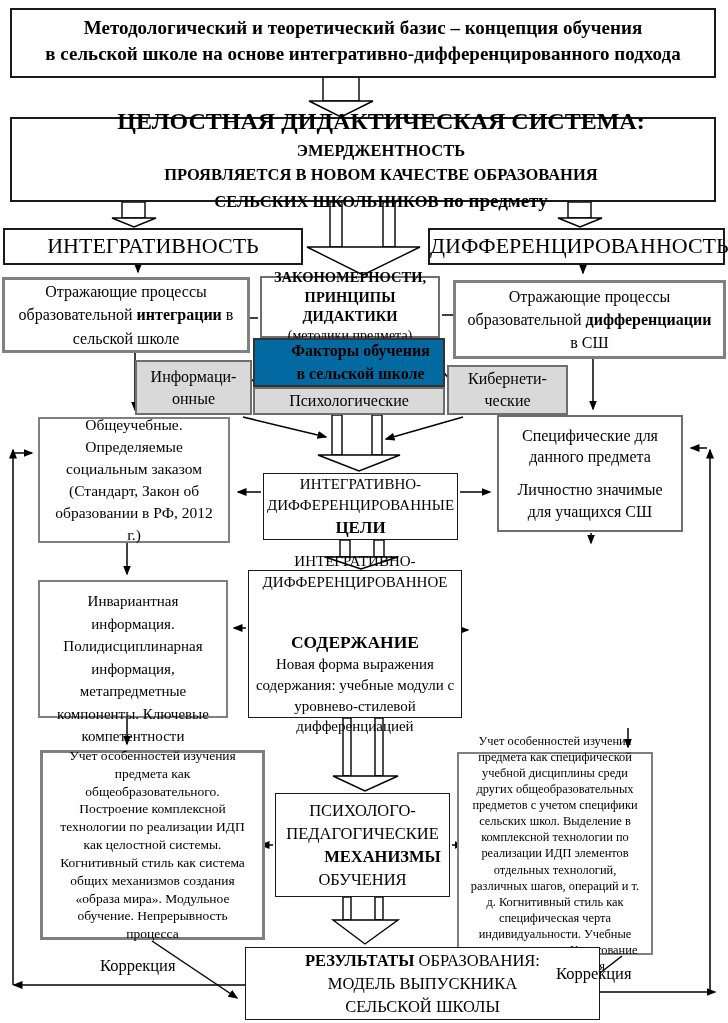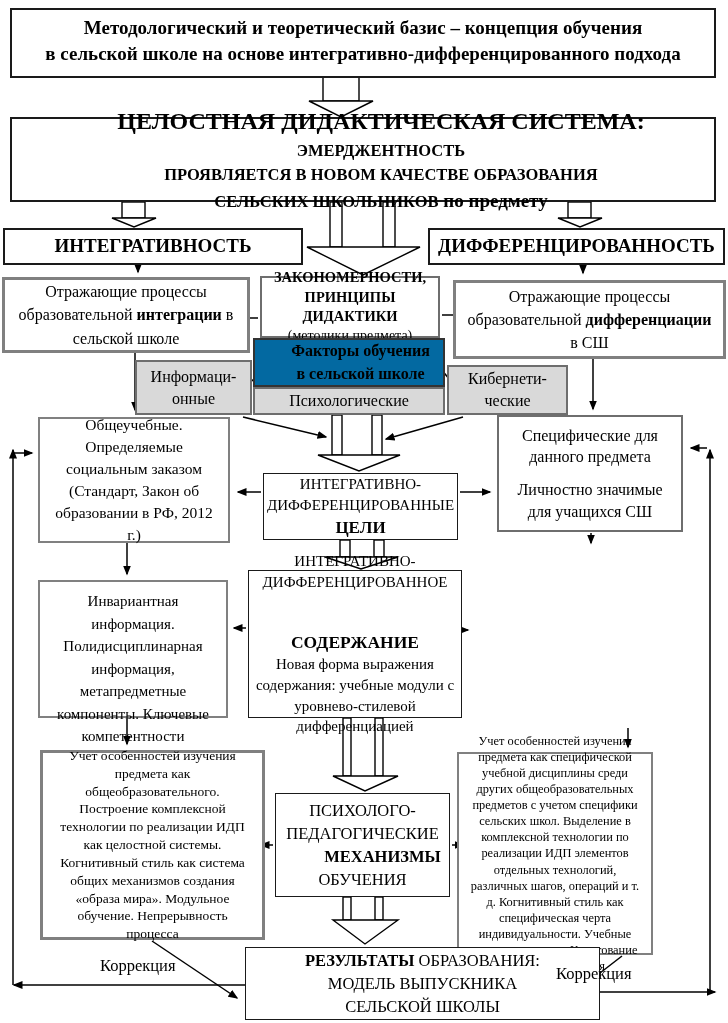--- a/index.html
+++ b/index.html
@@ -10,21 +10,21 @@
        justify-content:center;text-align:center;line-height:1.3;}
   .b-black{border:2px solid #1a1a1a;}
   .b-gray{border:3px solid #808080;}
   .b-gray2{border:2px solid #6e6e6e;}
   .fill-dark{background:#0369a1;padding-left:23px;}
   .fill-light{background:#d9d9d9;}
   .title-box{font-size:19px;font-weight:bold;justify-content:flex-start;padding-top:5px;line-height:1.35;}
   .system-box{font-weight:bold;line-height:1.45;}
   .sys-big{font-size:24px;}
   .sys-small{font-size:16.5px;}
-  .hdr{font-size:19px;font-weight:bold;}
+  .hdr{font-size:22px;font-weight:normal;}
   .reflect{font-size:16px;line-height:1.45;padding:2px 6px;}
   .laws{font-size:14.5px;font-weight:bold;line-height:1.35;}
   .laws .plain{font-weight:normal;font-size:14px;}
   .factors{font-size:16px;font-weight:bold;line-height:1.4;}
   .gray-lab{font-size:16px;line-height:1.35;}
   .general{font-size:15.5px;line-height:1.42;padding:2px 8px;}
   .goals{font-size:15px;line-height:1.4;}
   .goals .big{font-size:17px;font-weight:bold;}
   .specific{font-size:16px;line-height:1.35;padding:2px 8px;}
   .invariant{font-size:15px;line-height:1.5;padding:2px 6px;}

